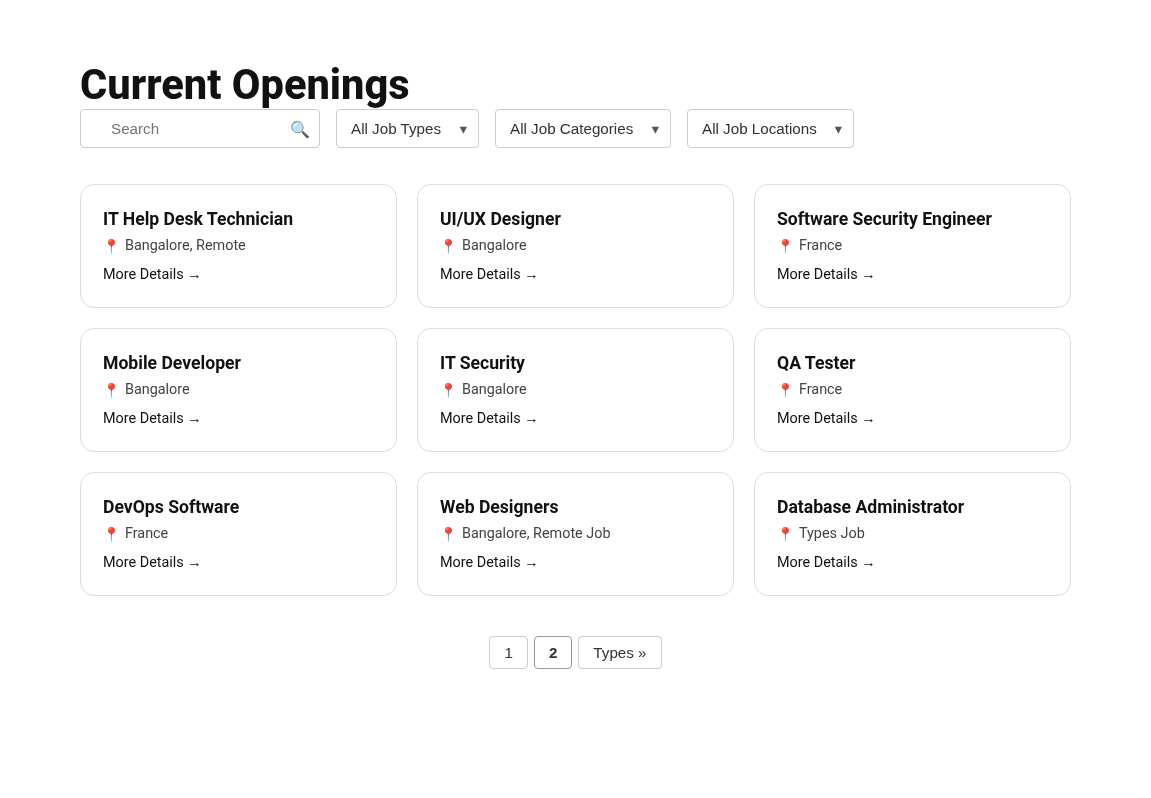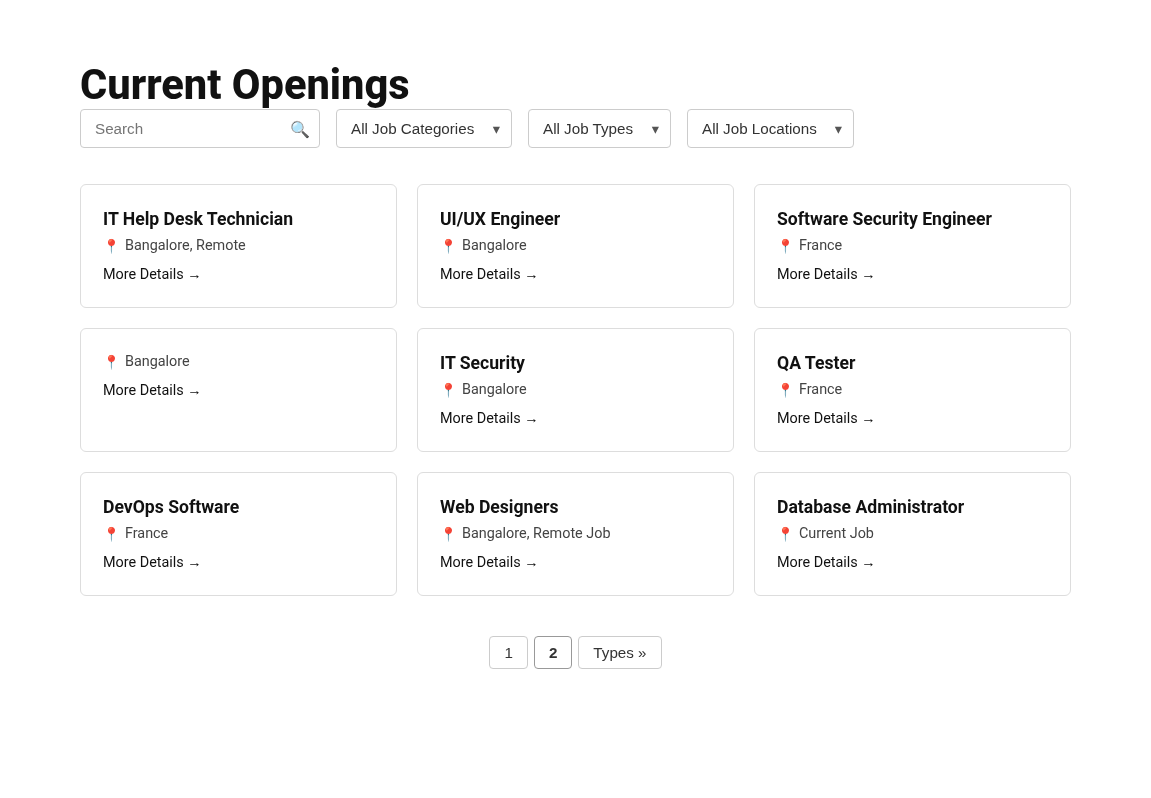--- a/index.html
+++ b/index.html
@@ -18,21 +18,21 @@
       gap: 16px;
       margin-bottom: 36px;
       flex-wrap: wrap;
     }
     .search-wrap {
       position: relative;
       flex: 0 0 240px;
     }
     .search-wrap input {
       width: 100%;
-      padding: 10px 36px 10px 14px;
+      padding: 10px 36px 10px 30px;
       border: 1px solid #ccc;
       border-radius: 4px;
       font-size: 0.95rem;
       color: #0f766e;
       outline: none;
     }
     .search-wrap .search-icon-wrap {
       position: absolute;
       right: 10px;
       top: 50%;
@@ -69,21 +69,21 @@
       font-size: 0.9rem;
     }
     .grid {
       display: grid;
       grid-template-columns: repeat(3, 1fr);
       gap: 20px;
       margin-bottom: 40px;
     }
     .card {
       border: 1px solid #ddd;
-      border-radius: 6px;
+      border-radius: 14px;
       padding: 24px 22px;
       display: flex;
       flex-direction: column;
       gap: 8px;
     }
     .card-title {
       font-size: 1.1rem;
       font-weight: 700;
     }
     .card-location {
@@ -135,63 +135,64 @@
 <h1>Current Openings</h1>
 
 <div class="filters">
   <div class="search-wrap">
     <input type="text" class="filter-select" style="width: 240px; padding-right: 36px;" placeholder="Search">
     <span class="search-icon-wrap">🔍</span>
   </div>
 
   <div class="select-wrap">
     <select class="filter-select">
-      <option>All Job Categories</option>
+      <option>All Job Types</option>
     </select>
   </div>
 
   <div class="select-wrap">
     <select class="filter-select">
-      <option>All Job Types</option>
+      <option>All Job Categories</option>
     </select>
   </div>
 
   <div class="select-wrap">
     <select class="filter-select">
       <option>All Job Locations</option>
     </select>
   </div>
 </div>
 
 <div class="grid" id="jobs-grid">
 <div class="card">
       <div class="card-title">IT Help Desk Technician</div>
       <div class="card-location">
         <span class="pin-icon">📍</span>
         <span>Bangalore, Remote</span>
       </div>
       <a class="card-link" href="#">More Details →</a>
     </div>
     <div class="card">
-      <div class="card-title">UI/UX Engineer</div>
+      <div class="card-title">UI/UX Designer</div>
       <div class="card-location">
         <span class="pin-icon">📍</span>
         <span>Bangalore</span>
       </div>
       <a class="card-link" href="#">More Details →</a>
     </div>
     <div class="card">
       <div class="card-title">Software Security Engineer</div>
       <div class="card-location">
         <span class="pin-icon">📍</span>
         <span>France</span>
       </div>
       <a class="card-link" href="#">More Details →</a>
     </div>
     <div class="card">
+      <div class="card-title">Mobile Developer</div>
       <div class="card-location">
         <span class="pin-icon">📍</span>
         <span>Bangalore</span>
       </div>
       <a class="card-link" href="#">More Details →</a>
     </div>
     <div class="card">
       <div class="card-title">IT Security</div>
       <div class="card-location">
         <span class="pin-icon">📍</span>
@@ -220,21 +221,21 @@
       <div class="card-location">
         <span class="pin-icon">📍</span>
         <span>Bangalore, Remote Job</span>
       </div>
       <a class="card-link" href="#">More Details →</a>
     </div>
     <div class="card">
       <div class="card-title">Database Administrator</div>
       <div class="card-location">
         <span class="pin-icon">📍</span>
-        <span>Current Job</span>
+        <span>Types Job</span>
       </div>
       <a class="card-link" href="#">More Details →</a>
     </div>
   </div>
 
 <div class="pagination">
   <button class="page-btn">1</button>
   <button class="page-btn active">2</button>
   <button class="page-btn">Types »</button>
 </div>

